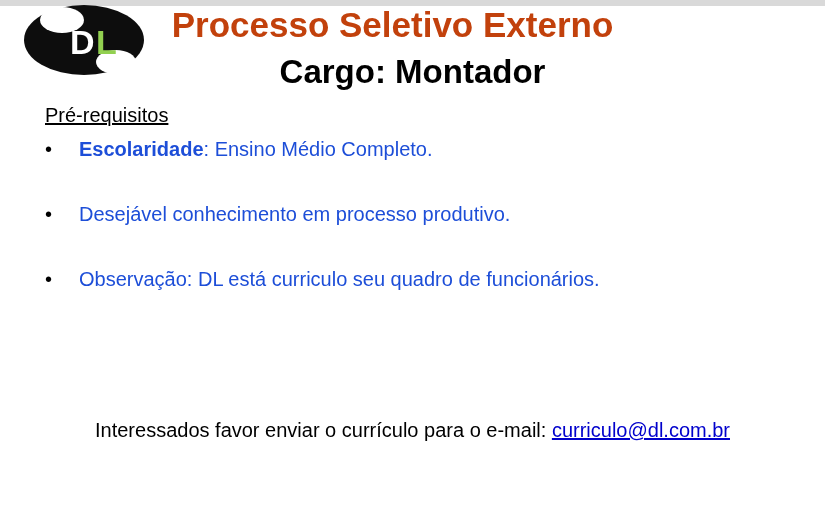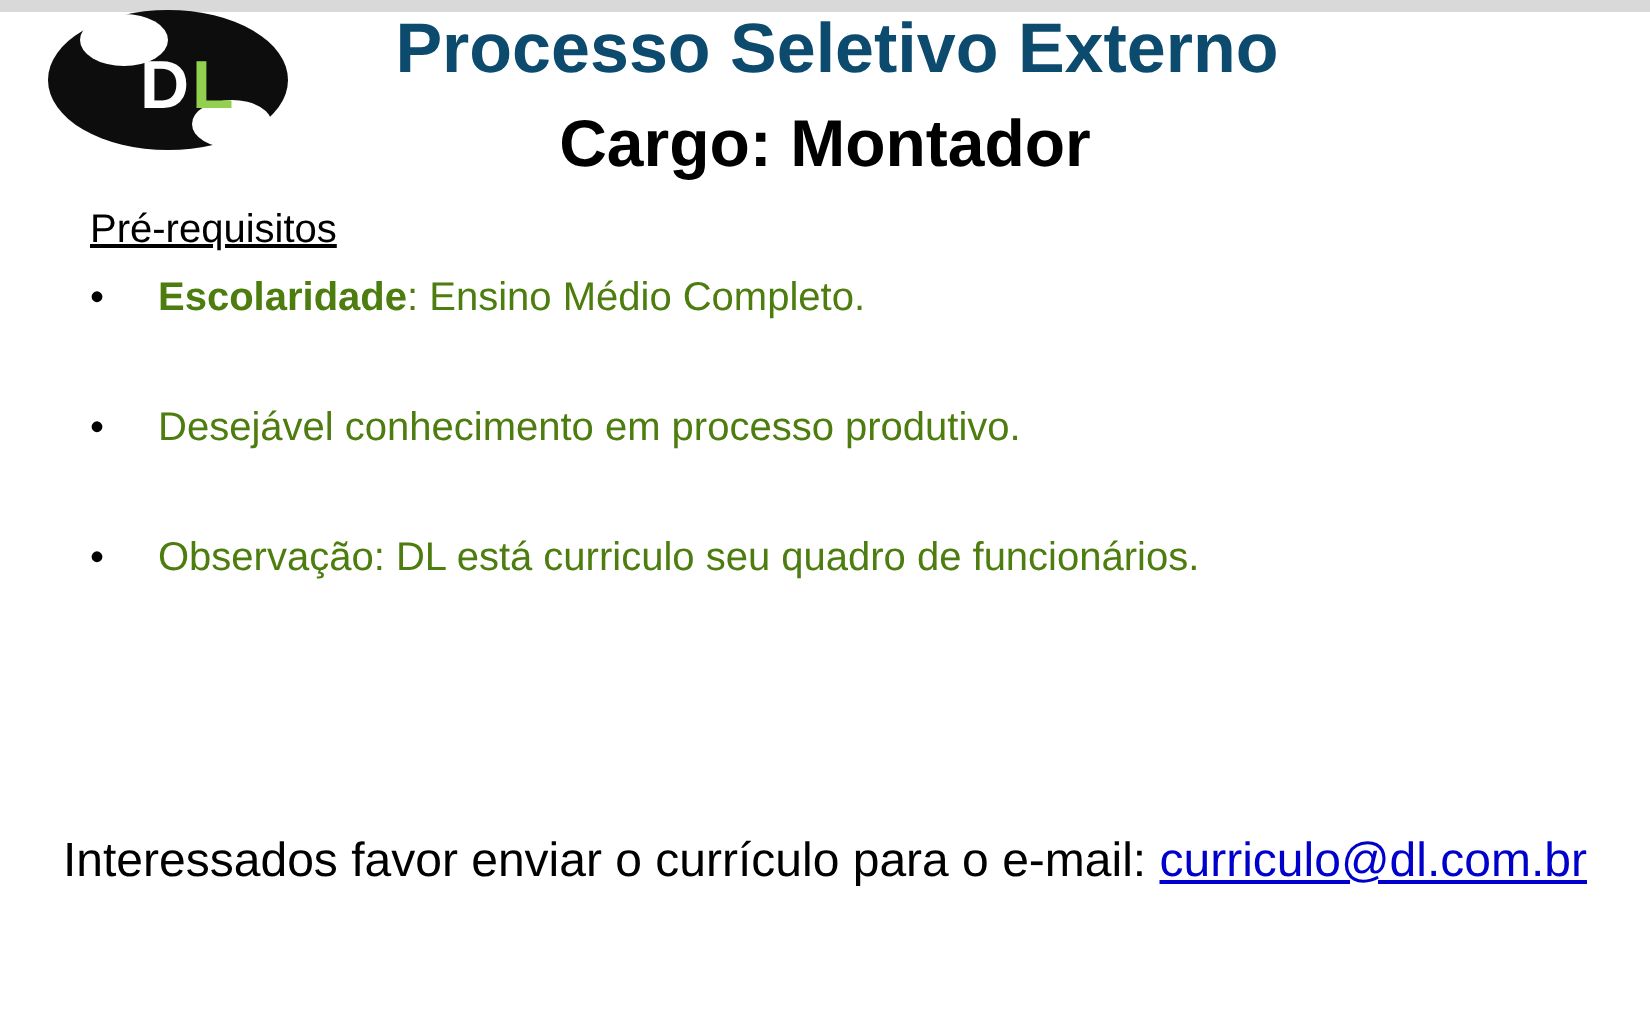--- a/index.html
+++ b/index.html
@@ -42,24 +42,23 @@
   }
   
   .title-main {
     position: absolute;
     left: 0;
     top: 4px;
     width: 785px;
     text-align: center;
     font-size: 35px;
     font-weight: bold;
-    color: #0c4a6e;
+    color: #c2410c;
     letter-spacing: 0px;
     line-height: 42px;
-    margin-left: 26px;
   }
   .title-sub {
     position: absolute;
     left: 0;
     top: 56px;
     width: 825px;
     text-align: center;
     font-size: 33px;
     font-weight: bold;
     color: #000000;
@@ -89,35 +88,35 @@
   .bullet-mark {
     width: 34px;
     flex: 0 0 34px;
     font-size: 20px;
     line-height: 26px;
     color: #000000;
   }
   .bullet-text {
     font-size: 20px;
     line-height: 26px;
-    color: #4d7c0f;
+    color: #1d4ed8;
   }
   .bullet-text b {
     font-weight: bold;
   }
   
   .footer {
     position: absolute;
     left: 0;
     top: 415px;
     width: 825px;
     text-align: center;
   }
   .footer-line {
-    font-size: 24px;
+    font-size: 20px;
     line-height: 31px;
     color: #000000;
   }
   .email-link {
     color: #0000cc;
     text-decoration: underline;
   }
 </style>
 </head>
 <body>

